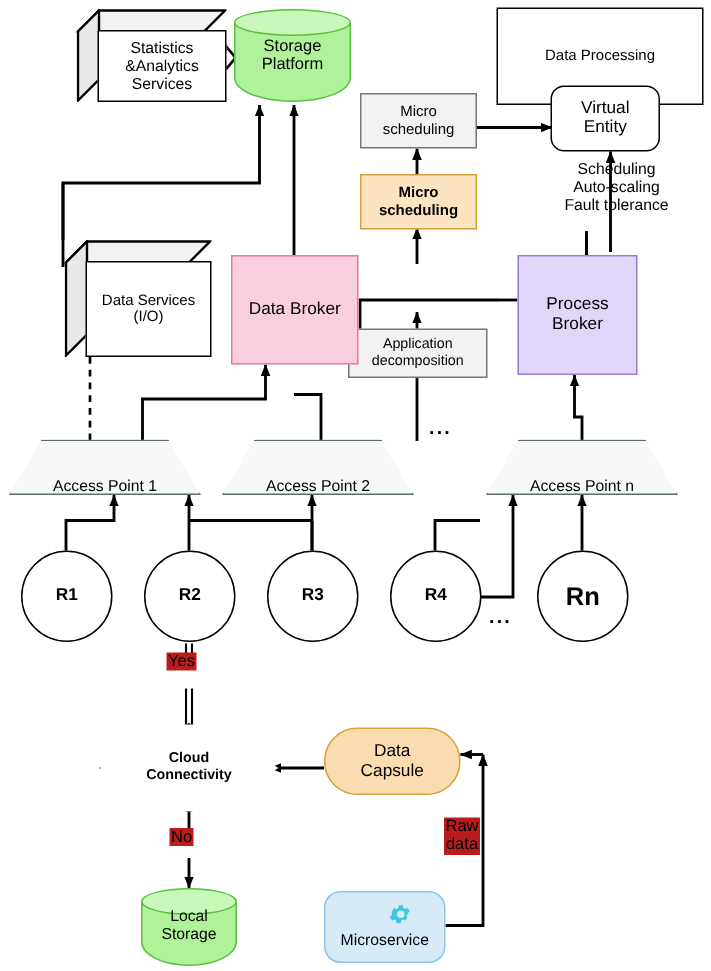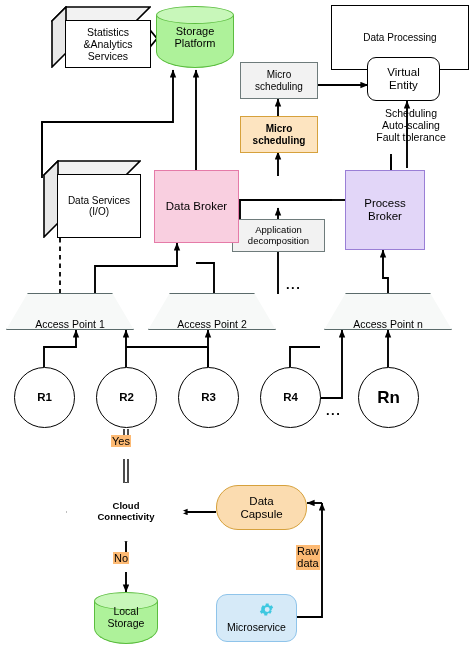--- a/index.html
+++ b/index.html
@@ -40,21 +40,21 @@
   .trap .shape{position:absolute;inset:0;background:#f7f9f8;border:1.6px solid #5b6b6b;
        box-sizing:border-box;clip-path:polygon(17% 0,83% 0,100% 100%,0 100%);}
   .trap .ttext{position:absolute;inset:0;display:flex;align-items:flex-end;
        justify-content:center;text-align:center;}
   
   .diamond{position:absolute;}
   .diamond .shape{position:absolute;inset:0;background:#fff;border:1.8px solid #000;
        box-sizing:border-box;clip-path:polygon(50% 0,100% 50%,50% 100%,0 50%);}
   .diamond .dtext{position:absolute;inset:0;display:flex;align-items:center;
        justify-content:center;text-align:center;font-weight:bold;line-height:1.15;}
-  .edgelabel{position:absolute;background:#fdba74;padding:0 1px;}
+  .edgelabel{position:absolute;background:#b91c1c;padding:0 1px;}
   .gear{position:absolute;color:#3ec8e0;}
   .ellipsis{position:absolute;font-weight:bold;letter-spacing:1.5px;color:#000;}
 </style>
 </head>
 <body>
 
 <svg id="canvas" viewBox="0 0 474 647" xmlns="http://www.w3.org/2000/svg">
   <defs>
     <marker id="ah" markerWidth="9" markerHeight="9" refX="7.6" refY="3.2" orient="auto" markerUnits="userSpaceOnUse">
       <path d="M0,0 L8,3.2 L0,6.4 z" fill="#000"></path>

